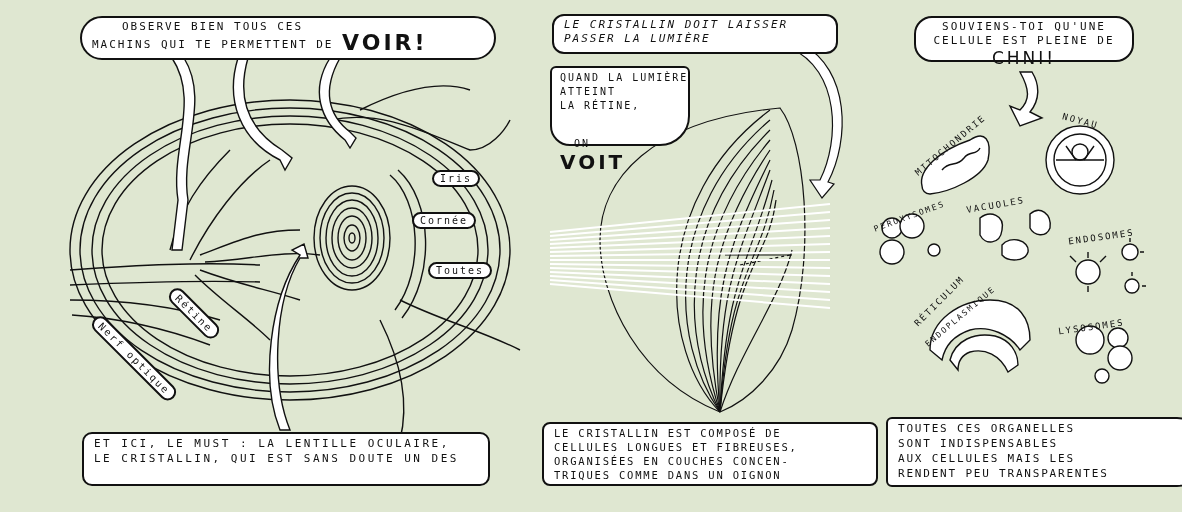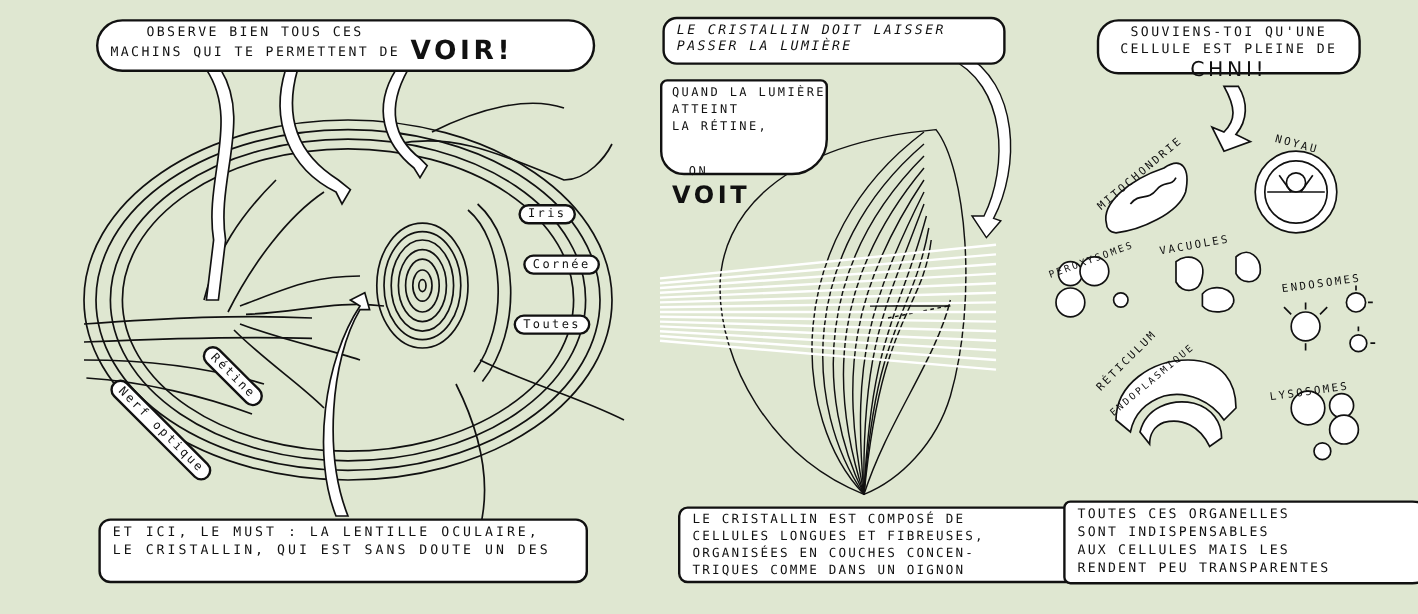--- a/index.html
+++ b/index.html
@@ -82,21 +82,21 @@
 
   <div class="bubble" style="left:80px; top:16px; width:416px; height:44px; border-radius:22px;">
     <span class="line" style="padding-left:30px;">Observe bien tous ces</span>
     <span class="line">
       <span>machins qui te permettent de</span>
       <span class="big" style="font-size:22px; position:relative; top:2px;">Voir!</span>
     </span>
   </div>
 
   <div class="label-tag" style="left:432px; top:170px;">Iris</div>
-  <div class="label-tag" style="left:436px; top:212px;">Cornée</div>
+  <div class="label-tag" style="left:412px; top:212px;">Cornée</div>
   <div class="label-tag" style="left:428px; top:262px;">Toutes</div>
   <div class="label-tag" style="left:162px; top:305px; transform:rotate(45deg);">Rétine</div>
   <div class="label-tag" style="left:78px; top:350px; transform:rotate(45deg);">Nerf optique</div>
 
   <div class="bubble" style="left:82px; top:432px; width:408px; height:54px; border-radius:10px; font-size:11px; line-height:15px; letter-spacing:2.5px;">
     <span class="line">Et ici, le must : la lentille oculaire,</span>
     <span class="line">le cristallin, qui est sans doute un des</span>
   </div>
 </div>
 
@@ -148,21 +148,21 @@
   </div>
 
   <div class="bubble" style="left:10px; top:66px; width:140px; height:80px; border-radius:6px 6px 30px 20px; font-size:10px; line-height:14px; padding:3px 8px;">
     <span class="line">Quand la lumière</span>
     <span class="line">atteint</span>
     <span class="line">la rétine,</span>
     <span class="line" style="padding-left:14px;margin-top:24px;">on</span>
     <span class="line big" style="font-size:20px; line-height:22px;">Voit</span>
   </div>
 
-  <div class="bubble" style="left:25px; top:422px; width:336px; height:64px; border-radius:8px; font-size:10.5px; line-height:14px; letter-spacing:1.8px;">
+  <div class="bubble" style="left:2px; top:422px; width:336px; height:64px; border-radius:8px; font-size:10.5px; line-height:14px; letter-spacing:1.8px;">
     <span class="line">Le cristallin est composé de</span>
     <span class="line">cellules longues et fibreuses,</span>
     <span class="line">organisées en couches concen-</span>
     <span class="line">triques comme dans un oignon</span>
   </div>
 </div>
 
 <div class="panel" style="left:870px; width:312px;">
   <svg width="312" height="512" viewBox="0 0 312 512" fill="none" stroke="#111" stroke-width="1.4">
 

